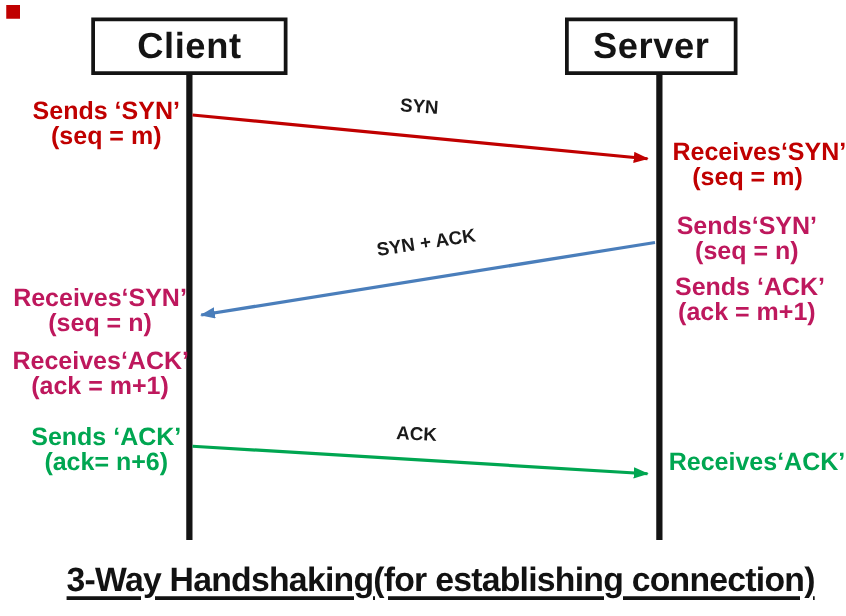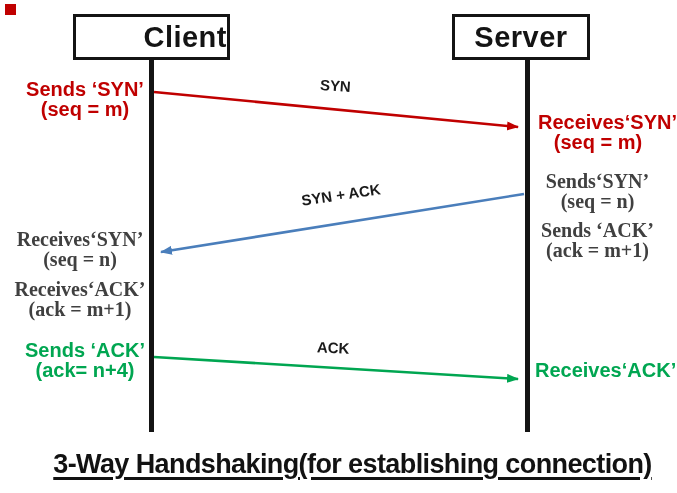--- a/index.html
+++ b/index.html
@@ -29,39 +29,39 @@
     background: #ffffff;
     box-sizing: border-box;
     display: flex;
     align-items: center;
     justify-content: center;
     font-size: 29px;
     font-weight: bold;
     color: #141414;
     letter-spacing: 0.5px;
   }
-  .client-box { left: 73px; width: 157px; justify-content: flex-end; }
+  .client-box { left: 73px; width: 157px; }
   .server-box { left: 452px; width: 138px; }
   .diagram-svg {
     position: absolute;
     left: 0; top: 0;
     width: 677px;
     height: 493px;
   }
   .note {
     position: absolute;
     text-align: center;
     font-weight: bold;
     font-size: 20px;
     line-height: 20px;
     white-space: nowrap;
   }
   .note span { display: block; }
   .note-red   { color: #c00000; }
-  .note-blue  { color: #404040; font-family: Liberation Serif, serif; }
+  .note-blue  { color: #be185d; }
   .note-green { color: #00a651; }
   .arrow-label {
     position: absolute;
     font-weight: bold;
     font-size: 15px;
     color: #1a1a1a;
     white-space: nowrap;
   }
   .label-syn     { left: 320px; top: 77px;  transform: rotate(4deg); }
   .label-syn-ack { left: 301px; top: 186px; transform: rotate(-8.5deg); }
@@ -154,21 +154,21 @@
     <span>(seq = n)</span>
   </div>
 
   <div class="note note-blue note-blue-left-2">
     <span>Receives‘ACK’</span>
     <span>(ack = m+1)</span>
   </div>
 
   <div class="note note-green note-green-left">
     <span>Sends ‘ACK’</span>
-    <span>(ack= n+4)</span>
+    <span>(ack= n+6)</span>
   </div>
 
   <div class="note note-green note-green-right">
     <span>Receives‘ACK’</span>
   </div>
 
   <div class="diagram-title">3-Way Handshaking(for establishing connection)</div>
 
 </div>
 

